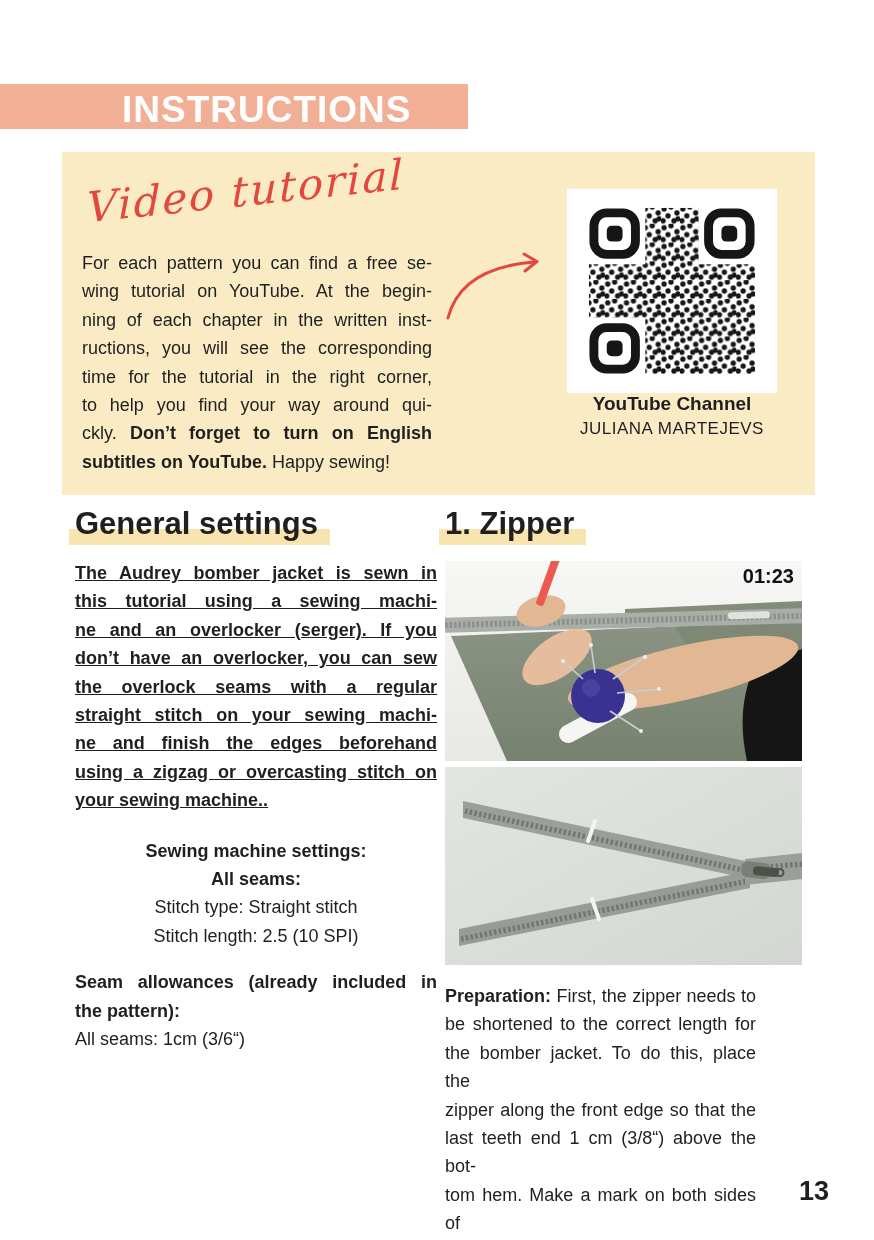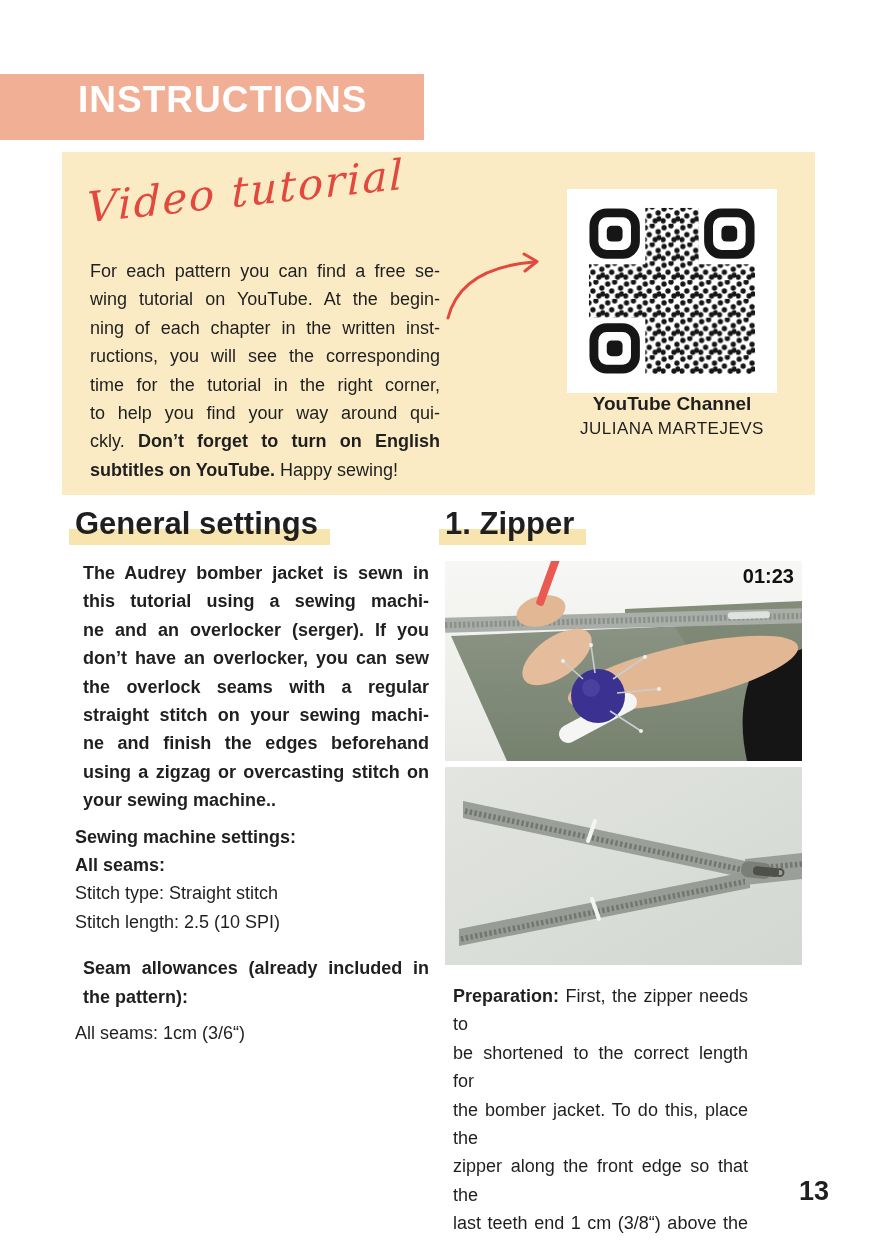--- a/index.html
+++ b/index.html
@@ -1,20 +1,20 @@
 <!DOCTYPE html>
 <html style="--peach: #F1AF96; --cream: #FBEBC5; --highlight: #F8E4AE; --red: #E2483D; --ink: #1F1F1F;"><head>
 <meta charset="utf-8">
 <style>
   html,body{margin:0;padding:0;background:#ffffff;}
   .page{position:relative;width:874px;height:1240px;background:#fff;overflow:hidden;
         font-family:"Liberation Sans","DejaVu Sans",sans-serif;color:var(--ink,#1f1f1f);}
 
   
-  .banner{position:absolute;left:0;top:74px;width:424px;height:66px;background:var(--peach);}
+  .banner{position:absolute;left:0;top:84px;width:424px;height:45px;background:var(--peach);padding-left:44px;}
   .banner span{display:block;padding-left:78px;line-height:51px;font-size:37px;font-weight:700;
                color:#ffffff;letter-spacing:1px;}
 
   
   .video-box{position:absolute;left:62px;top:152px;width:753px;height:343px;background:var(--cream);}
   .script{position:absolute;left:24px;top:14px;width:330px;
           font-family:"DejaVu Serif","Liberation Serif",serif;font-style:italic;
           font-size:42px;color:var(--red);transform:rotate(-6deg) skewX(-6deg);letter-spacing:2px;}
   .vtext{position:absolute;left:20px;top:97px;width:350px;font-size:18px;line-height:28.4px;}
   .arrow-svg{position:absolute;left:380px;top:100px;}
@@ -28,24 +28,24 @@
       background:linear-gradient(to bottom,transparent 62%,var(--highlight) 62%,var(--highlight) 97%,transparent 97%);
       padding:0 12px 0 6px;margin-left:-6px;}
 
   
   .col{position:absolute;top:502px;}
   .col.left{left:75px;width:362px;}
   .col.right{left:445px;width:311px;}
 
   .jline{text-align:justify;text-align-last:justify;line-height:28.4px;font-size:18px;}
   .jlast{text-align-last:left;}
-  .jpar{margin:8px;}
+  .jpar{margin:0;}
   .allbold{font-weight:700;}
-  .intro{margin-top:13px;}
-  .sect{margin-top:8px;font-size:18px;line-height:28.4px;}
+  .intro{margin-top:13px;text-decoration:underline;}
+  .sect{margin-top:22px;font-size:18px;line-height:28.4px;text-align:center;}
   .sect2{margin-top:18px;font-size:18px;line-height:28.4px;}
   .b{font-weight:700;}
 
   
   .photo{position:relative;width:357px;}
   .p1{height:200px;margin-top:15px;}
   .p2{height:198px;margin-top:6px;}
   .photo svg{display:block;width:100%;height:100%;}
   .ts{position:absolute;top:4px;right:8px;font-size:20px;font-weight:700;color:#111;}
 

